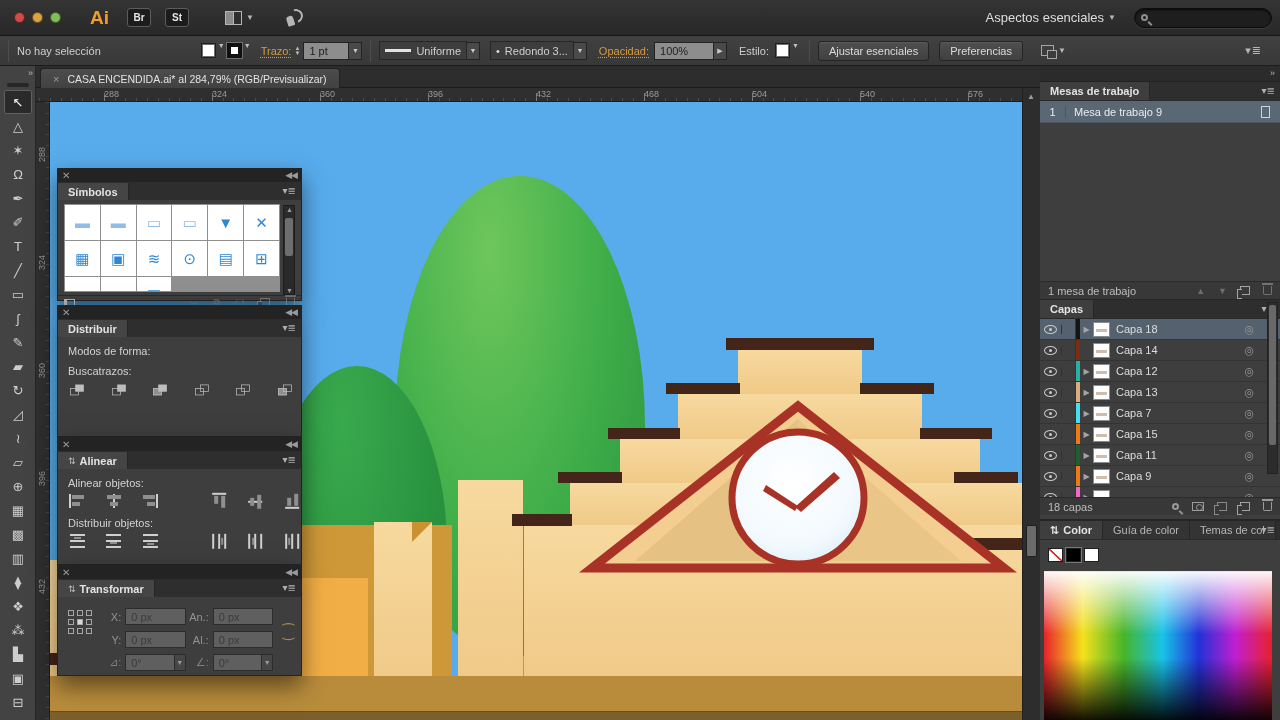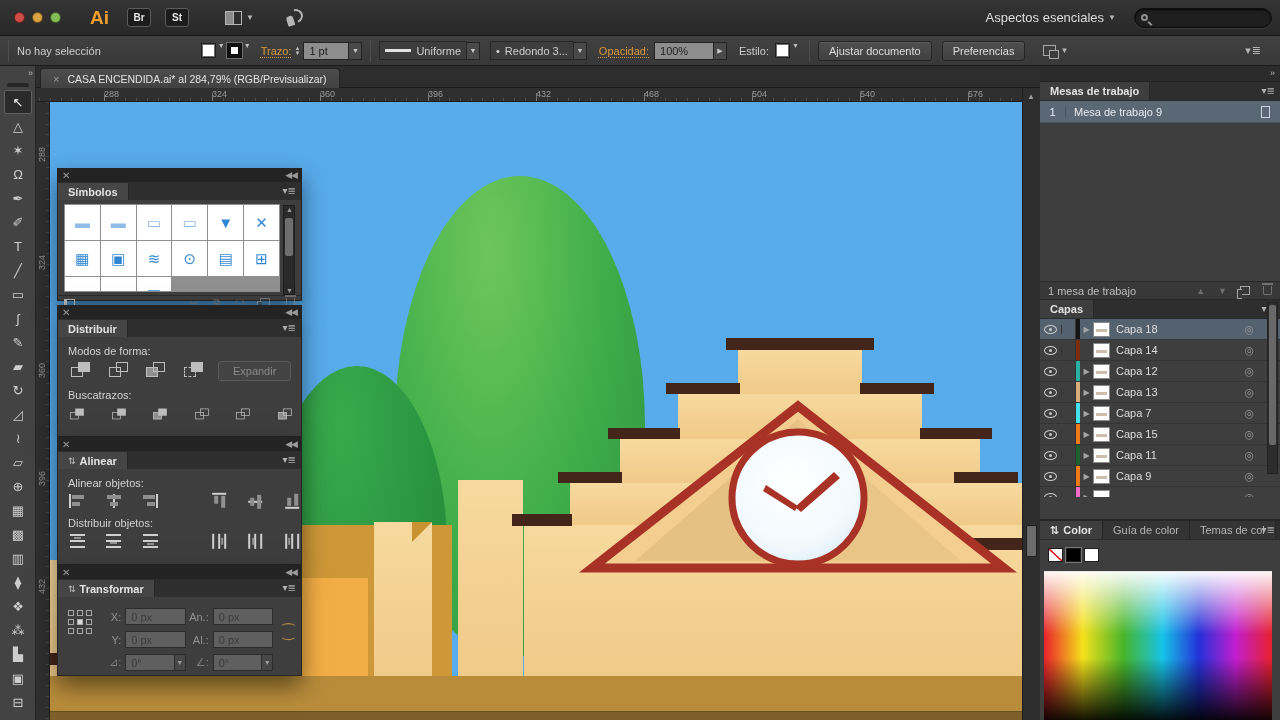--- a/index.html
+++ b/index.html
@@ -239,21 +239,21 @@
     <span class="orange-lbl">Opacidad:</span>
     <div style="width:5px"></div>
     <span class="field" style="width:60px">100%</span>
     <span class="dd-btn">▶</span>
     <div style="width:12px"></div>
     <span>Estilo:</span>
     <div style="width:6px"></div>
     <span class="swatch fill"></span>
     <span class="tiny-caret">▼</span>
     <div class="cb-sep"></div>
-    <div class="push-btn">Ajustar documento</div>
+    <div class="push-btn">Ajustar esenciales</div>
     <div class="push-btn">Preferencias</div>
     <span class="iso"></span>
     <span class="caret">▼</span>
     <span class="menu-ic" style="margin-left:auto;margin-right:18px">▾≣</span>
   </div>
 
   <div class="tabbar">
     <div class="doctab">
       <span class="x">×</span>
       <span>CASA ENCENDIDA.ai* al 284,79% (RGB/Previsualizar)</span>
@@ -413,39 +413,20 @@
       <span class="px">✕</span>
       <span class="pc">◀◀</span>
     </div>
     <div class="p-tabs">
       <div class="p-tab">
           <span>Distribuir</span>
         </div>
       <span class="p-menu">▾≣</span>
     </div>
     <div class="p-label">Modos de forma:</div>
-    <div class="pf-row">
-      <span class="pf">
-          <span class="back"></span>
-          <span class="front"></span>
-        </span>
-      <span class="pf">
-          <span class="back"></span>
-          <span class="front" style="background:transparent;border:1px solid #bdbdbd"></span>
-        </span>
-      <span class="pf">
-          <span class="back" style="background:#8f8f8f"></span>
-          <span class="front" style="background:transparent;border:1px solid #bdbdbd"></span>
-        </span>
-      <span class="pf">
-          <span class="back" style="border-style:dashed"></span>
-          <span class="front"></span>
-        </span>
-      <div class="expand-btn">Expandir</div>
-    </div>
     <div class="p-label">Buscatrazos:</div>
     <div class="pf-row" style="gap:16px">
       <span class="pf sm">
           <span class="back"></span>
           <span class="front"></span>
         </span>
       <span class="pf sm">
           <span class="back"></span>
           <span class="front"></span>
         </span>
@@ -738,20 +719,30 @@
             <span class="cbar" style="background:#f06ac8"></span>
             <span class="larrow">▶</span>
             <span class="lthumb"></span>
             <span></span>
             <span class="ltarget">◎</span>
           </div>
         </div>
       <div class="layer-scroll">
           <div class="th"></div>
         </div>
+      <div class="d-status">
+        <span>18 capas</span>
+        <span class="ics">
+          <span class="mag" style="border-color:#9a9a9a"></span>
+          <span class="maskic"></span>
+          <span class="newpg" style="opacity:.75"></span>
+          <span class="newpg"></span>
+          <span class="trash"></span>
+        </span>
+      </div>
     </div>
 
     <div class="dpanel" style="height:199px;border-bottom:none">
       <div class="d-tabs">
           <div class="d-tab">
             <span class="coll">⇅</span>
             <span>Color</span>
           </div>
           <div class="d-tab inactive">
             <span>Guía de color</span>

